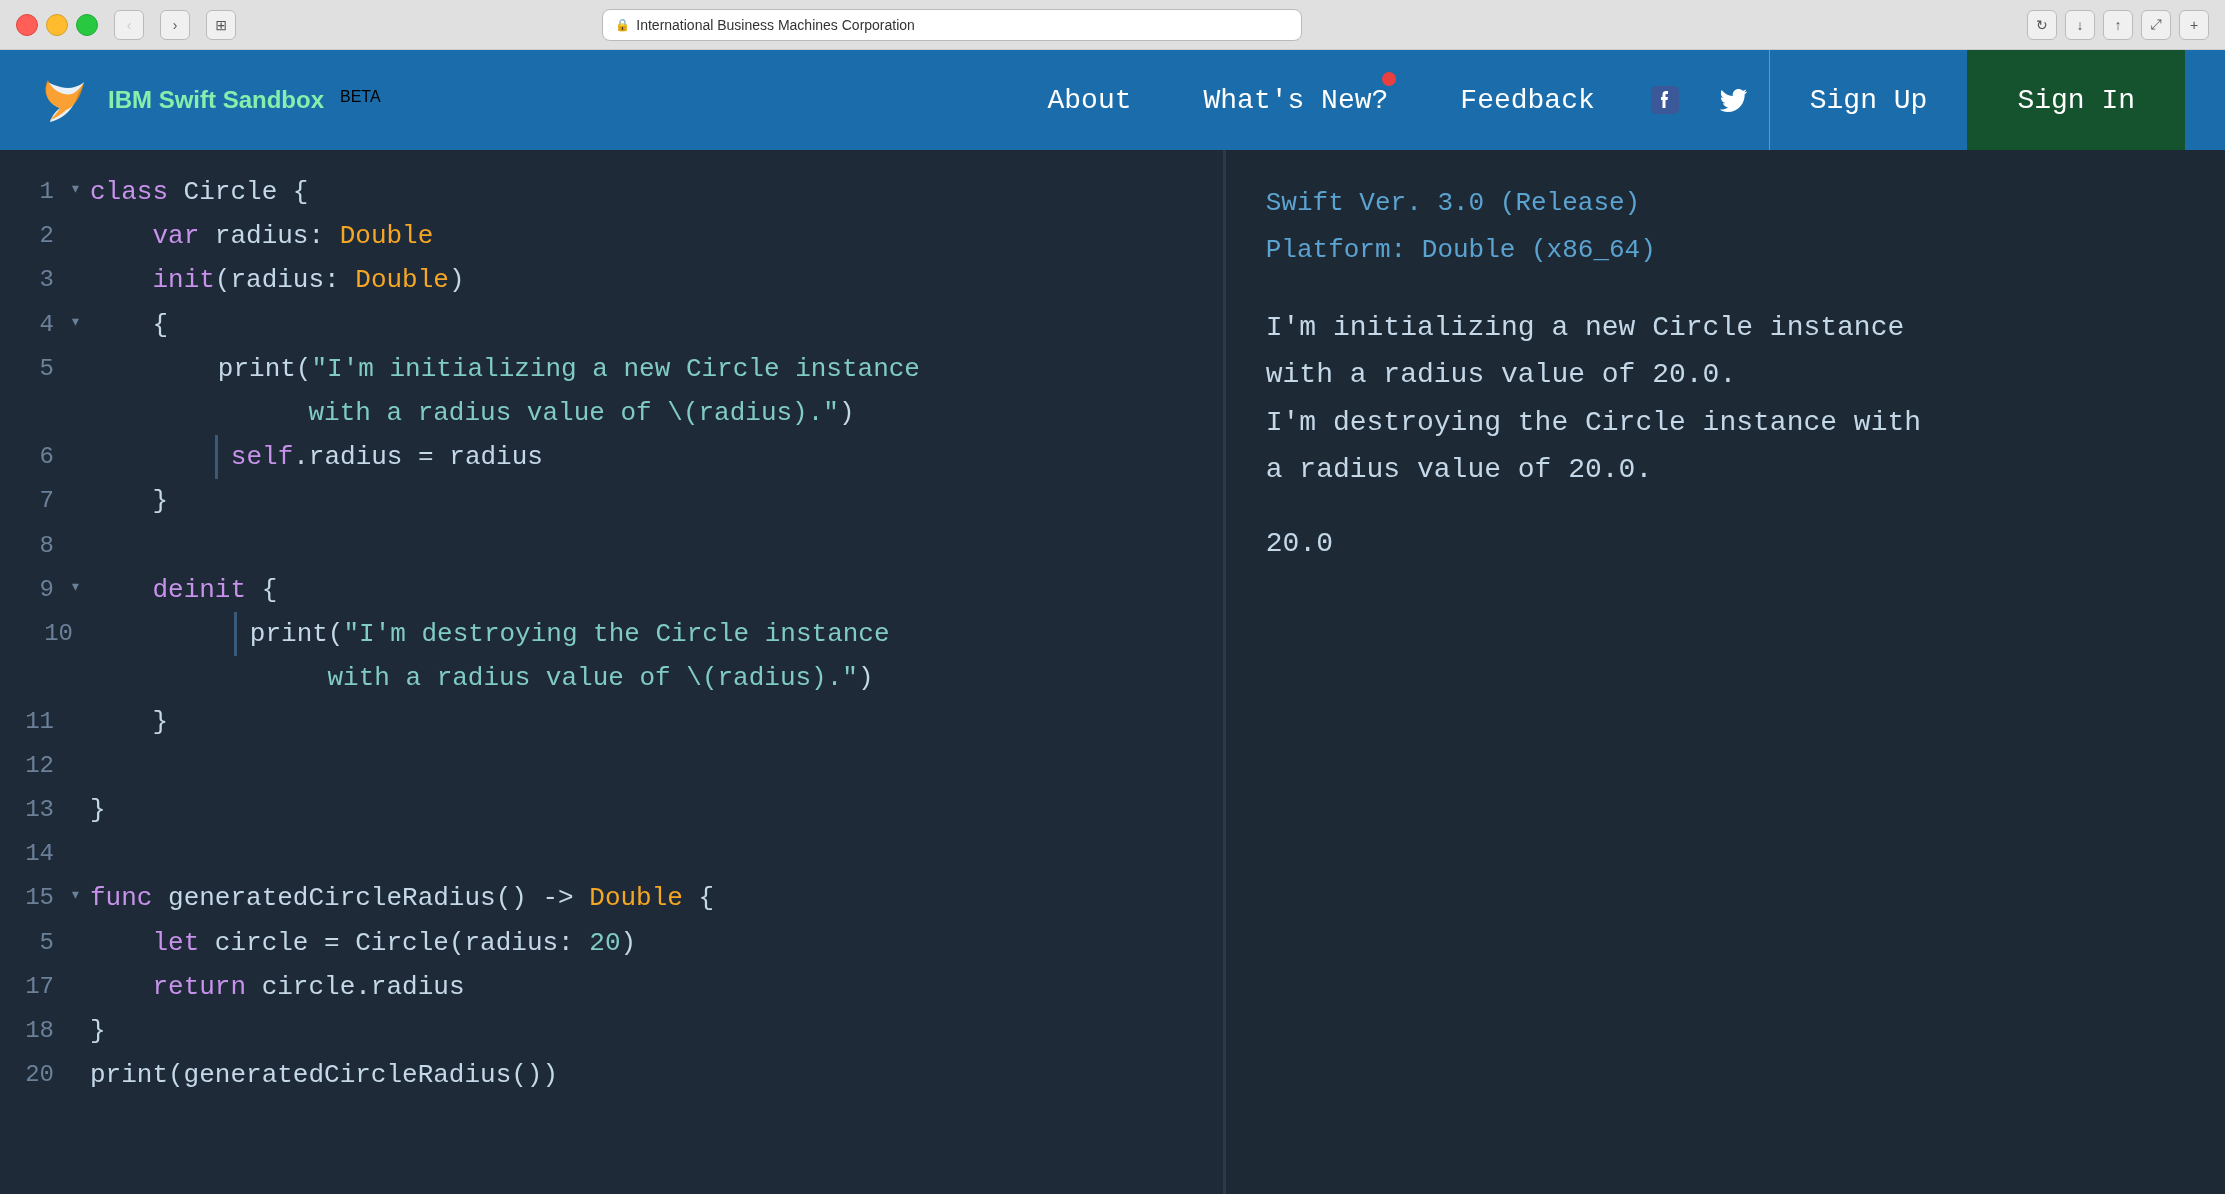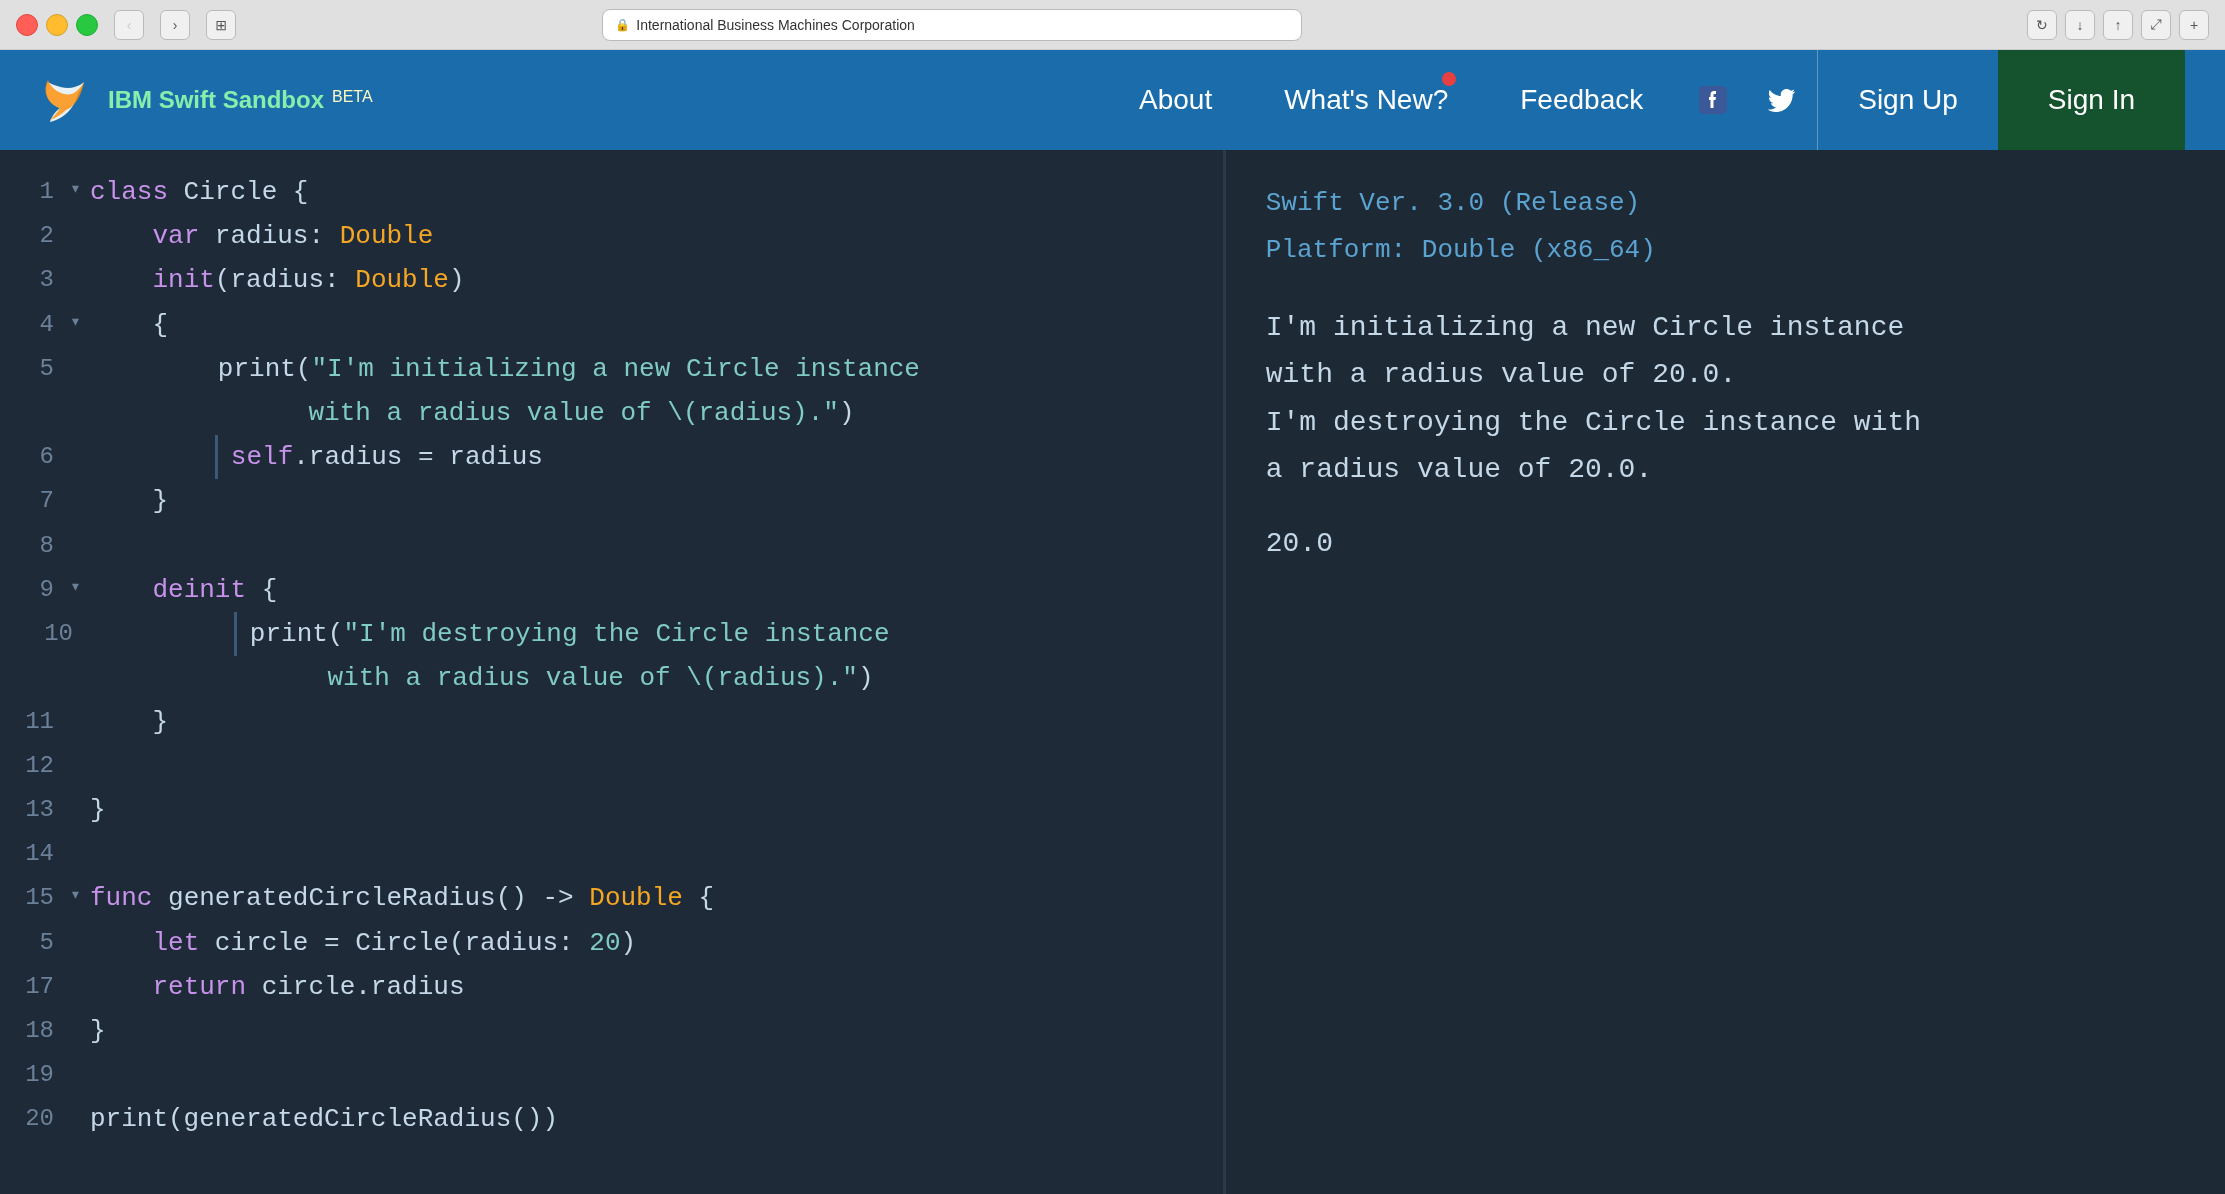--- a/index.html
+++ b/index.html
@@ -57,25 +57,25 @@
       padding: 0 40px;
       gap: 0;
     }
     .app-logo {
       display: flex; align-items: center; gap: 16px; margin-right: 60px;
     }
     .logo-icon {
       width: 52px; height: 52px;
     }
     .app-title-beta {
-      font-size: 16px; color: #fef9c3; margin-left: 8px; vertical-align: super;
+      font-size: 16px; color: #000000; margin-left: 16px; vertical-align: super;
       font-weight: 400;
     }
     .nav-links {
-      display: flex; align-items: center; gap: 0; margin-left: auto;
+      display: flex; align-items: center; gap: 0; margin-left: auto; font-family: Liberation Mono, monospace;
     }
     .nav-link {
       color: white; font-size: 28px; font-weight: 300; padding: 0 36px;
       cursor: pointer; text-decoration: none; height: 100px;
       display: flex; align-items: center;
     }
     .whats-new-wrapper {
       position: relative; display: flex; align-items: center;
     }
     .notification-dot {
@@ -359,25 +359,20 @@
       <span class="fold-arrow"></span>
       <span class="code-content">    <span class="kw">return</span> circle.radius</span>
     </div>
 
     <div class="code-line">
       <span class="line-number">18</span>
       <span class="fold-arrow"></span>
       <span class="code-content">}</span>
     </div>
 
-    <div class="code-line">
-      <span class="line-number">19</span>
-      <span class="fold-arrow"></span>
-      <span class="code-content"></span>
-    </div>
 
     <div class="code-line">
       <span class="line-number">20</span>
       <span class="fold-arrow"></span>
       <span class="code-content">print(generatedCircleRadius())</span>
     </div>
 
   </div>
 
   <div class="pane-divider"></div>

